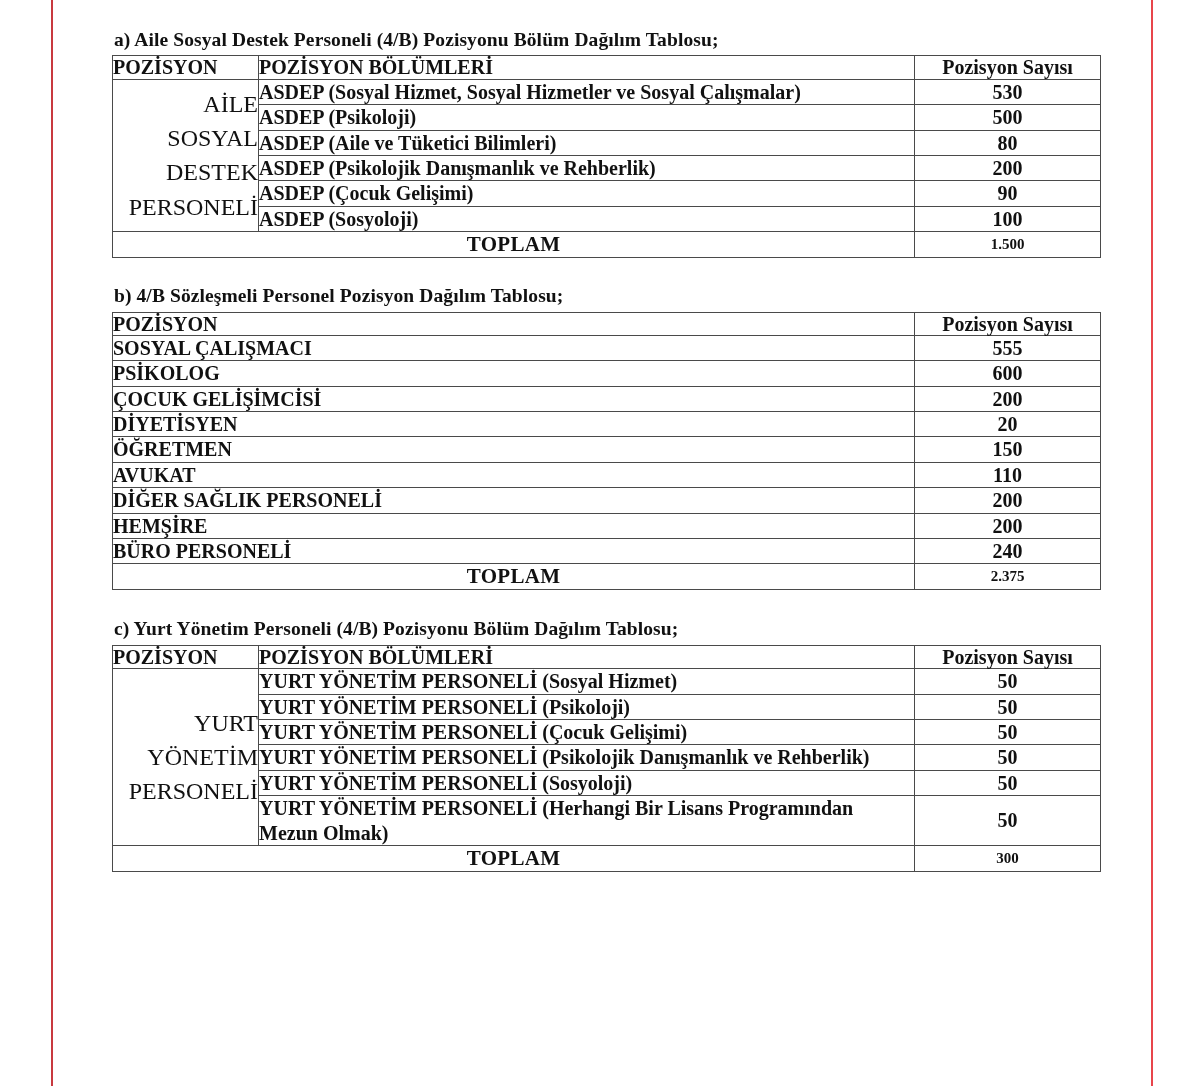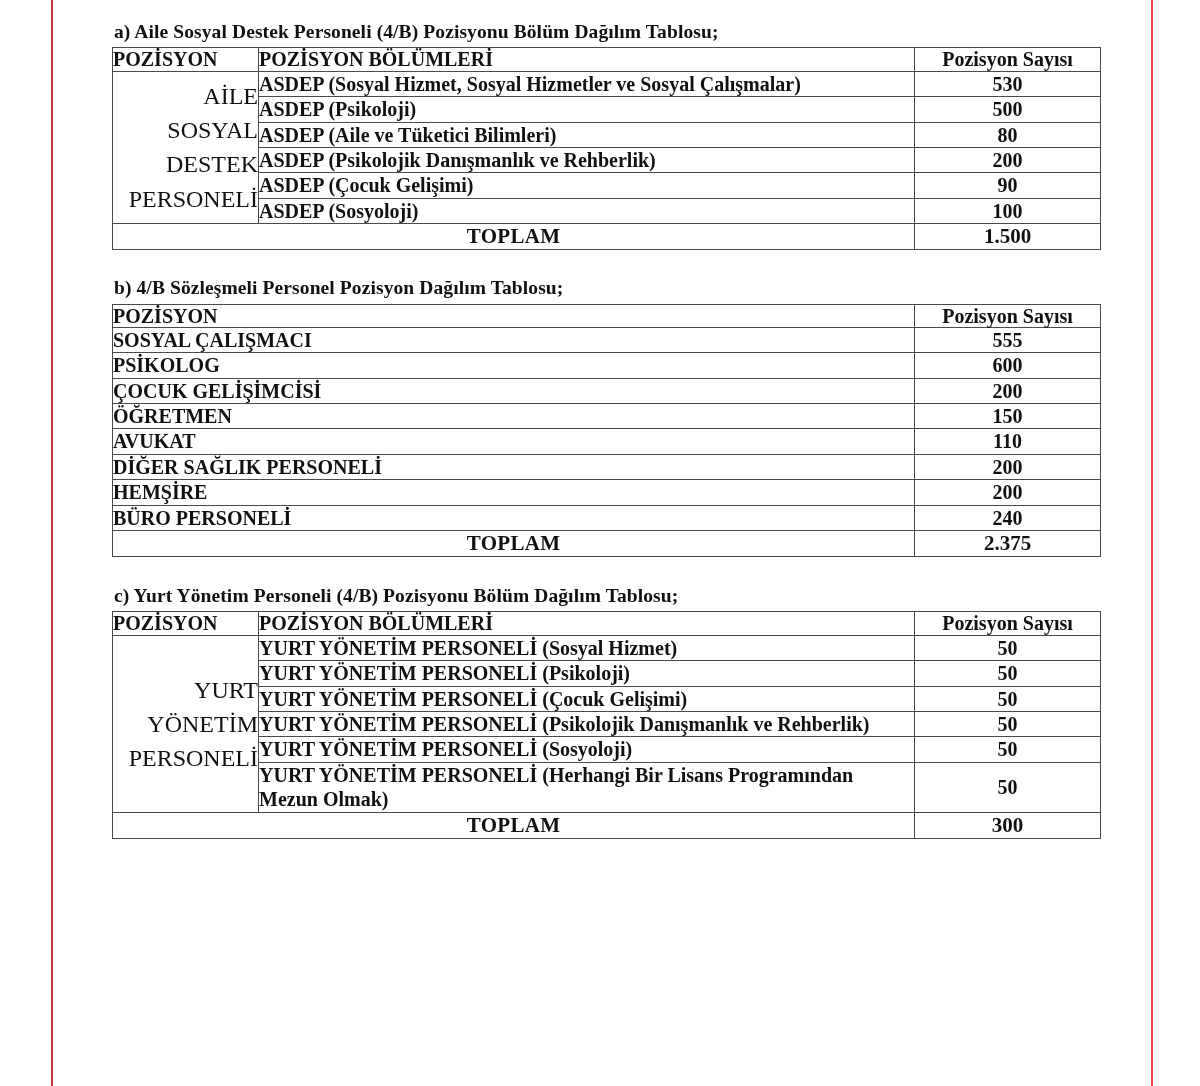--- a/index.html
+++ b/index.html
@@ -24,21 +24,21 @@
     bottom: 0;
     width: 2px;
     background: #c8393f;
   }
   .margin-rule.left  { left: 51px; }
   .margin-rule.right { left: 1151px; background: #e8454b; }
 
   .page {
     position: absolute;
     left: 112px;
-    top: 4px;
+    top: 12px;
     width: 988px;
   }
 
   .section { margin-bottom: 0; }
 
   .section-title {
     font-family: "Liberation Serif", "DejaVu Serif", serif;
     font-weight: bold;
     font-size: 19.5px;
     letter-spacing: 0.1px;
@@ -89,21 +89,21 @@
   .total-label {
     text-align: center;
     font-weight: bold;
     font-size: 21px;
     padding: 6px 8px 7px 8px;
     letter-spacing: 0.3px;
   }
   .total-value {
     text-align: center;
     font-weight: bold;
-    font-size: 21px;
+    font-size: 15px;
     padding: 6px 8px 7px 8px;
   }
 
   
   .col-pos   { width: 146px; }
   .col-dept  { width: 656px; }
   .col-count { width: 186px; }
 
   .col-pos-wide { width: 802px; }
 
@@ -194,20 +194,24 @@
         </tr>
         <tr>
           <td class="cell cell-left">PSİKOLOG</td>
           <td class="cell cell-center">600</td>
         </tr>
         <tr>
           <td class="cell cell-left">ÇOCUK GELİŞİMCİSİ</td>
           <td class="cell cell-center">200</td>
         </tr>
         <tr>
+          <td class="cell cell-left">DİYETİSYEN</td>
+          <td class="cell cell-center">20</td>
+        </tr>
+        <tr>
           <td class="cell cell-left">ÖĞRETMEN</td>
           <td class="cell cell-center">150</td>
         </tr>
         <tr>
           <td class="cell cell-left">AVUKAT</td>
           <td class="cell cell-center">110</td>
         </tr>
         <tr>
           <td class="cell cell-left">DİĞER SAĞLIK PERSONELİ</td>
           <td class="cell cell-center">200</td>

